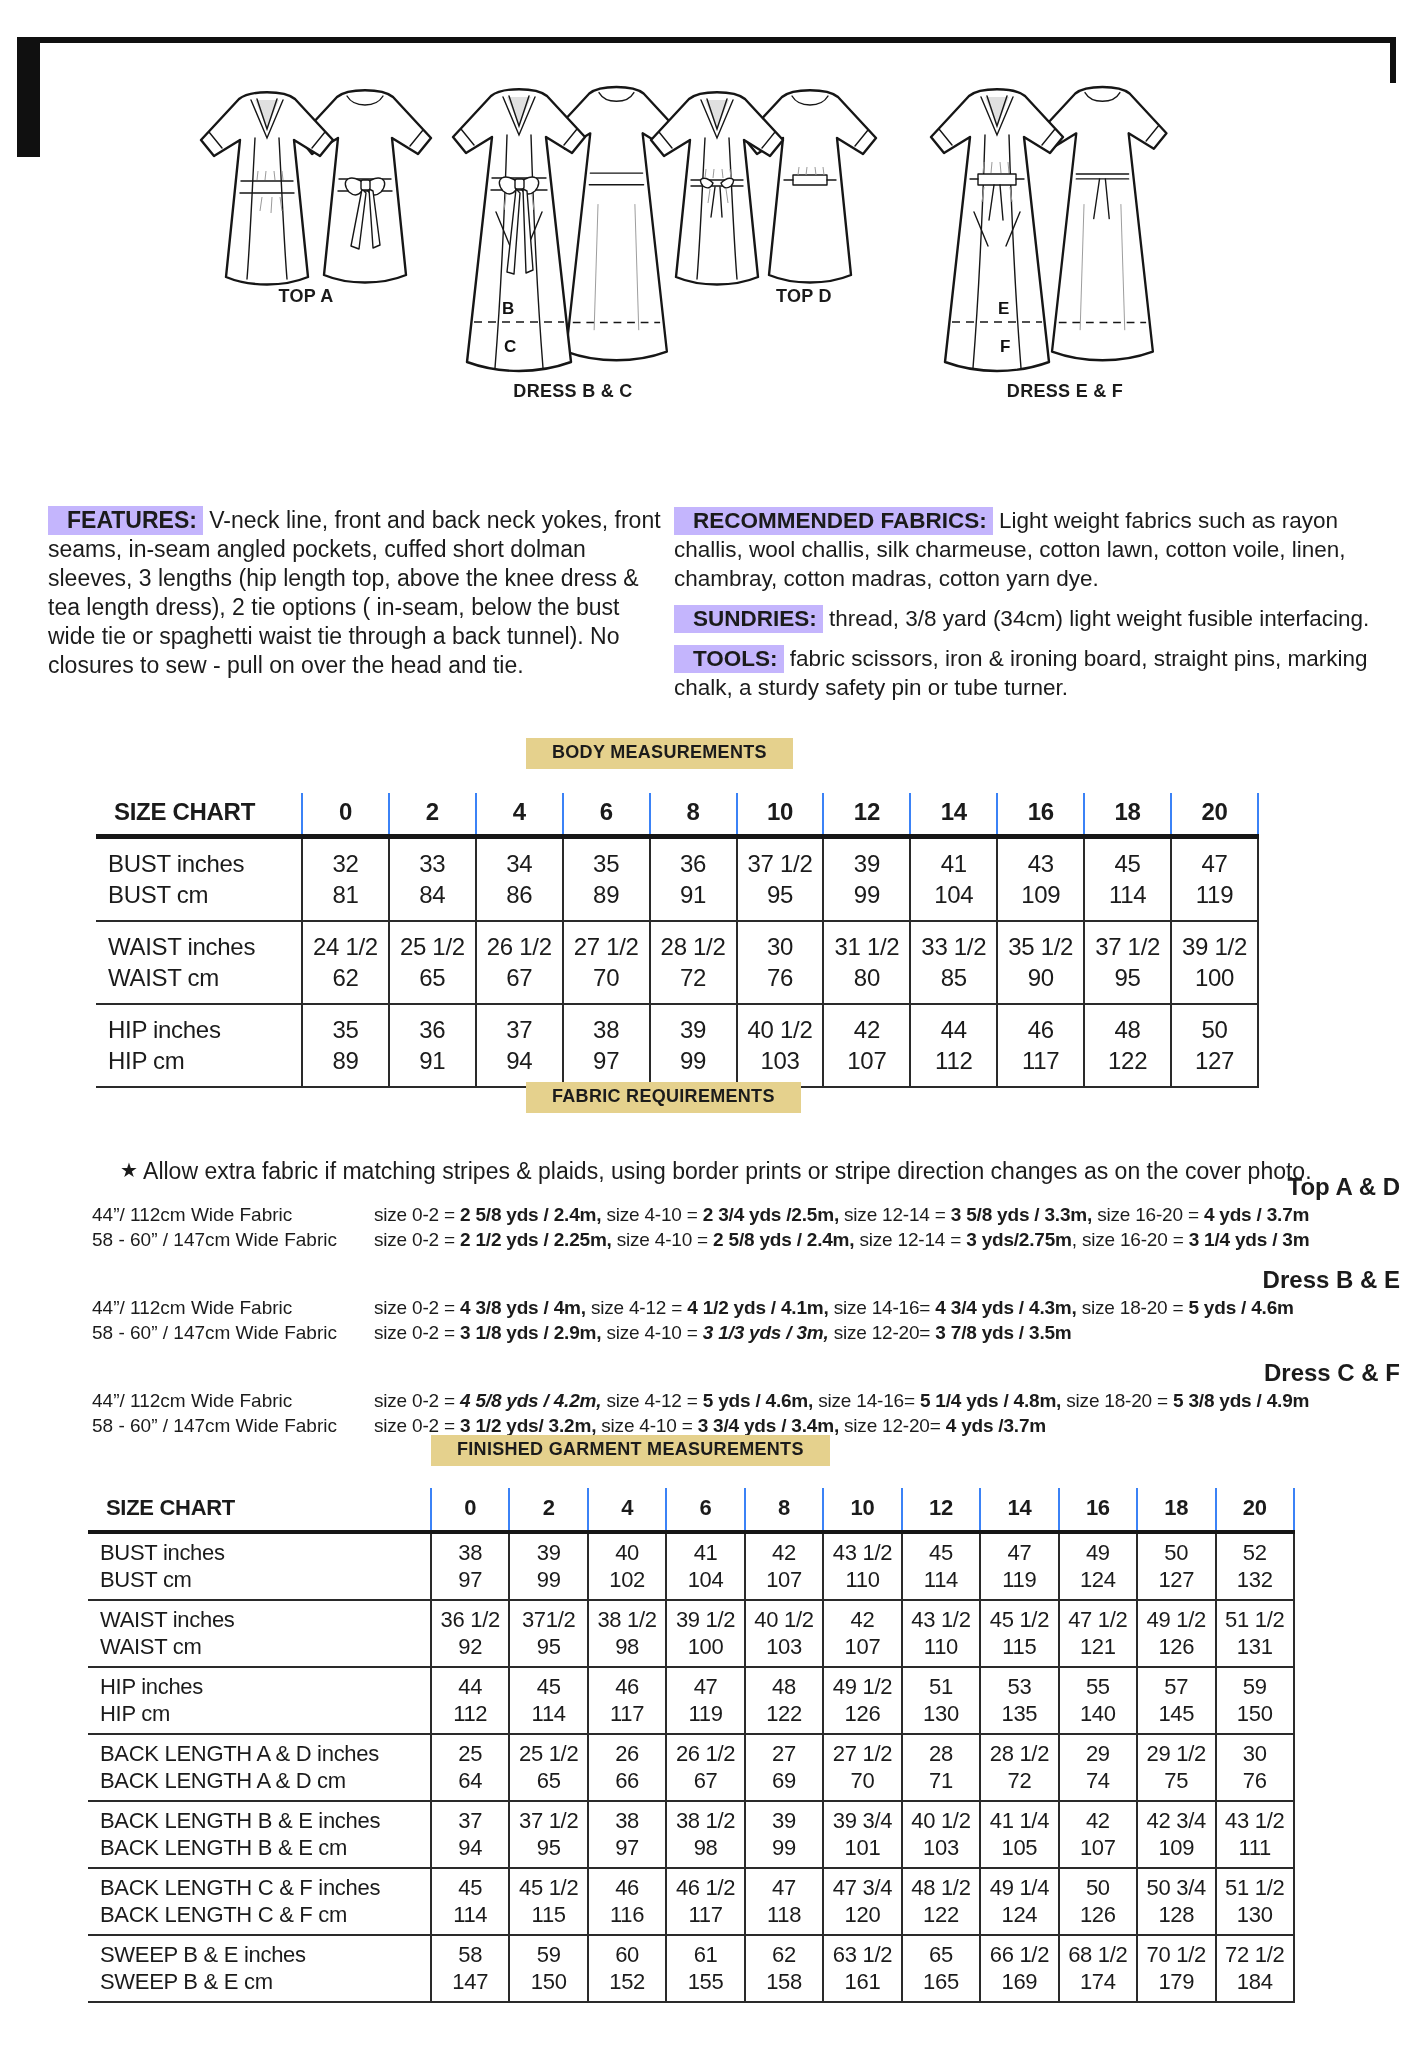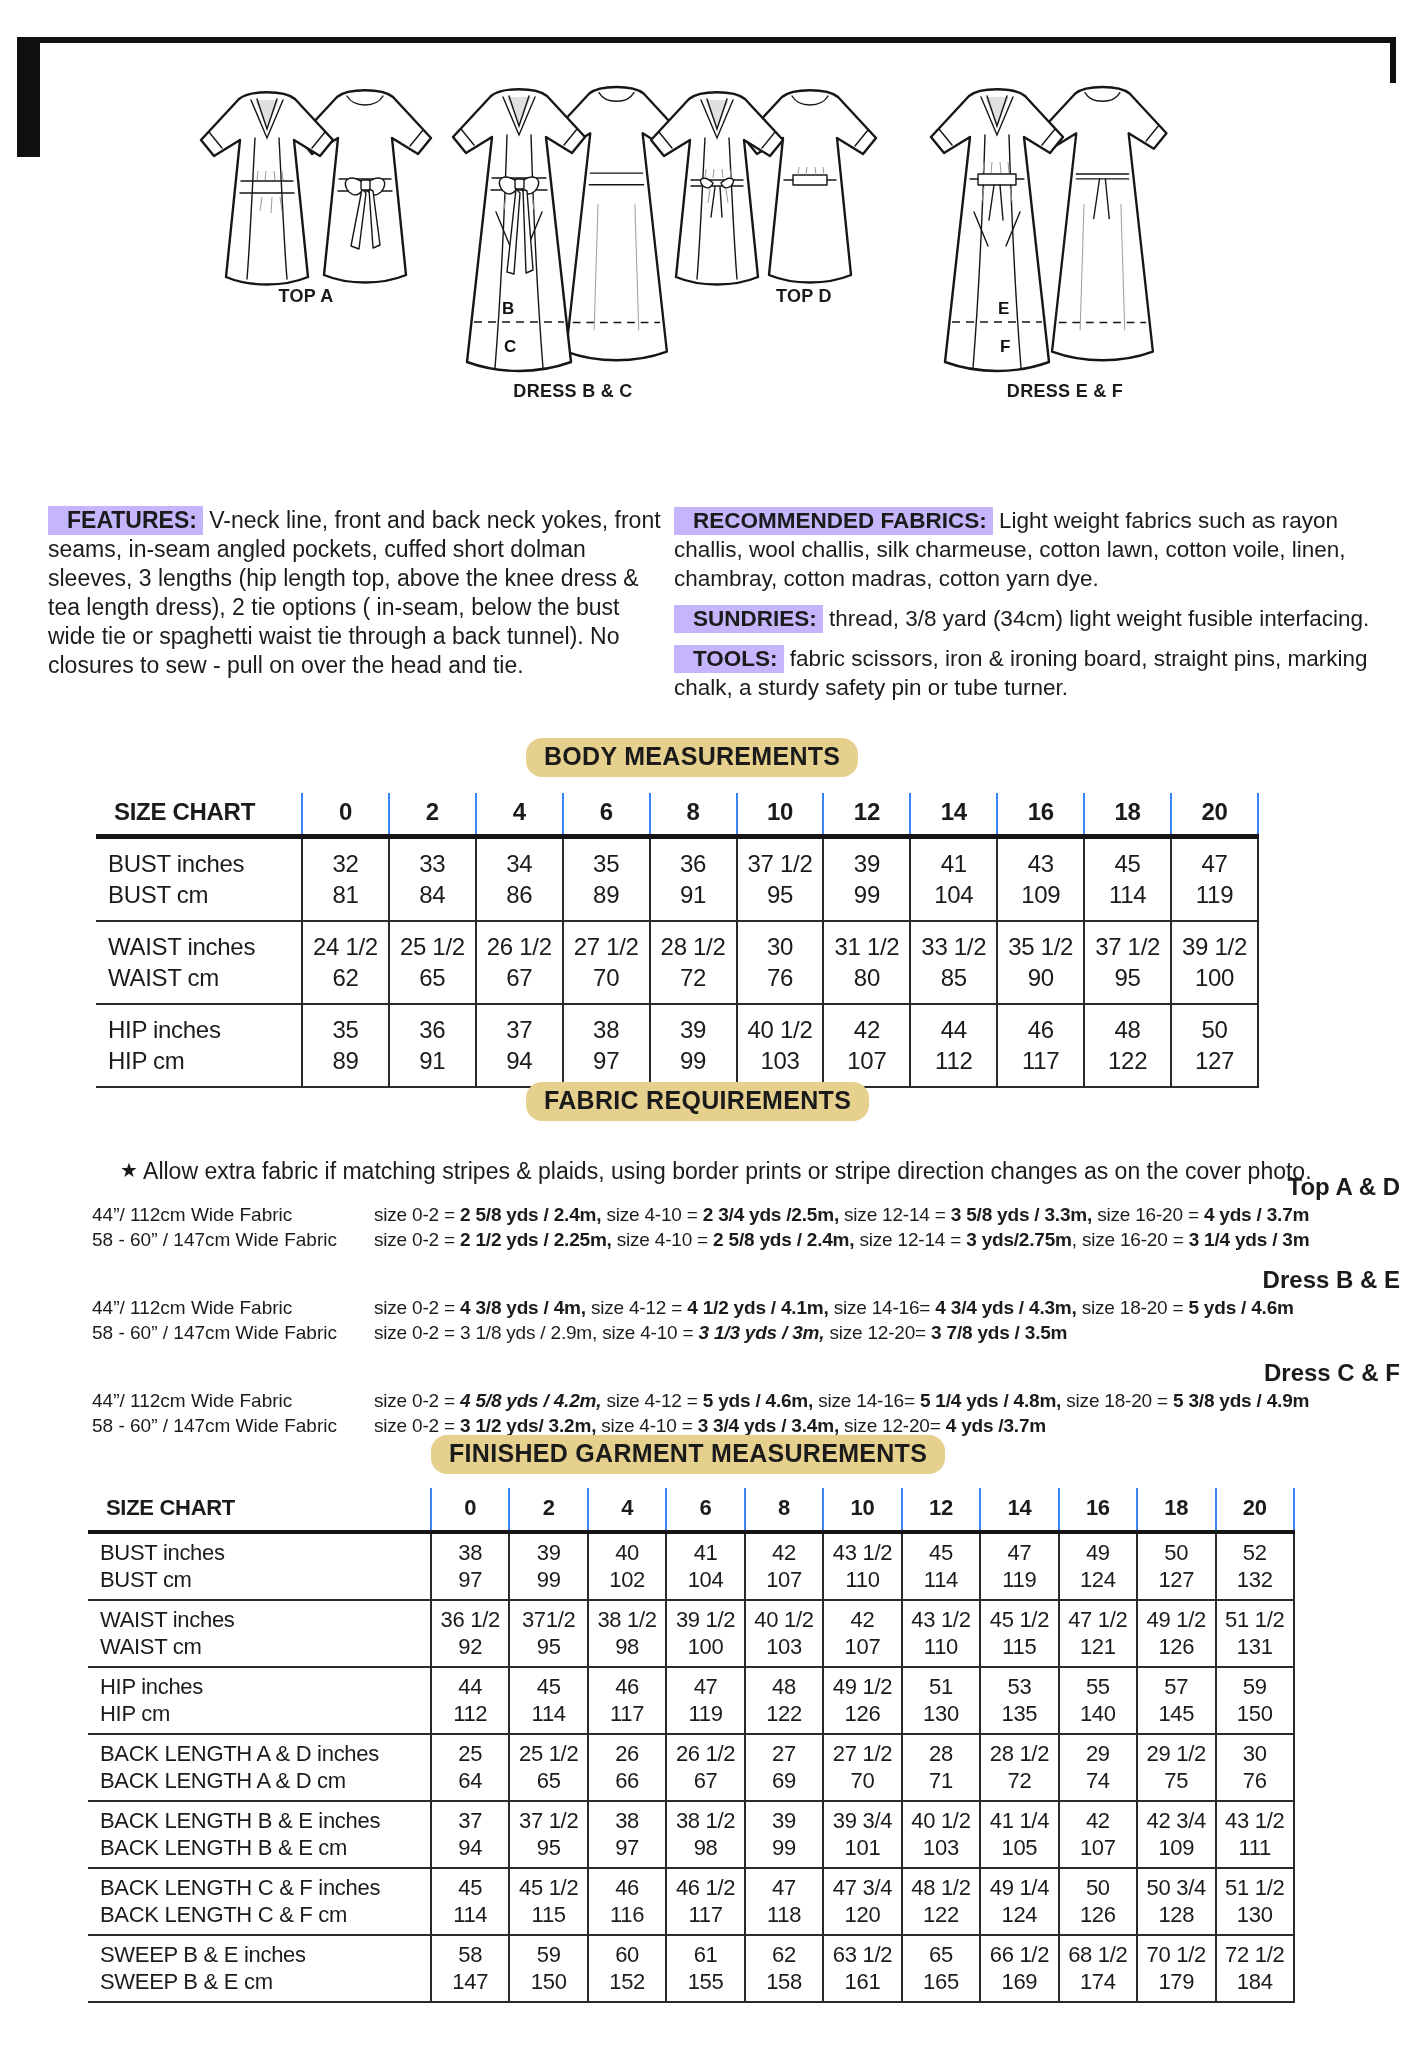--- a/index.html
+++ b/index.html
@@ -4,22 +4,22 @@
 <style>
   html,body{margin:0;padding:0;background:#fff;}
   #page{position:relative;width:1412px;height:2048px;background:#fff;overflow:hidden;
         font-family:"Liberation Sans",sans-serif;color:#1b1b1b;}
   .abs{position:absolute;}
   
   .top-rule{left:40px;top:37px;width:1356px;height:6px;background:#101010;}
   .corner-bar{left:17px;top:37px;width:23px;height:120px;background:#101010;}
   .right-bar{left:1390px;top:37px;width:6px;height:46px;background:#101010;}
   .inline-label{font-weight:bold;background:#c4b5fd;padding:1px 6px 2px 19px;}
-  .section-title{position:absolute;background:#e5d18d;font-weight:bold;font-size:25px;
-                 padding:4px 18px 6px;letter-spacing:.3px;white-space:nowrap;border-radius:16px;}
+  .section-title{position:absolute;background:#e5d18d;font-weight:bold;font-size:18px;
+                 padding:4px 26px 6px;letter-spacing:.3px;white-space:nowrap;}
   
   .features-col{left:48px;top:506px;width:622px;font-size:23px;line-height:29px;}
   .right-col{left:674px;top:506px;width:724px;font-size:22.5px;line-height:29px;}
   .right-col p{margin:0 0 11px 0;}
   
   .garment-label{position:absolute;font-weight:bold;font-size:18px;text-align:center;letter-spacing:.3px;}
   
   .o{fill:#fff;stroke:#161616;stroke-width:2.4;stroke-linejoin:round;}
   .l{fill:none;stroke:#161616;stroke-width:1.4;stroke-linecap:round;}
   .w{fill:#fff;stroke:#161616;stroke-width:1.4;stroke-linejoin:round;}
@@ -343,21 +343,21 @@
       </div>
     </div>
     <div class="fab-group">
       <div class="fab-name">Dress B &amp; E</div>
       <div class="fab-row">
         <div class="fab-width">44”/ 112cm Wide Fabric</div>
         <div class="fab-yard"><span>size  0-2 = </span><span style="font-weight: bold;">4 3/8 yds / 4m,</span><span> size  4-12 = </span><span style="font-weight: bold;">4 1/2 yds / 4.1m,</span><span> size  14-16= </span><span style="font-weight: bold;">4 3/4 yds / 4.3m,</span><span> size  18-20 = </span><span style="font-weight: bold;">5 yds / 4.6m</span></div>
       </div>
       <div class="fab-row">
         <div class="fab-width">58 - 60” / 147cm  Wide Fabric</div>
-        <div class="fab-yard"><span>size  0-2 = </span><span style="font-weight: normal;">3 1/8 yds / 2.9m,</span><span> size  4-10 = </span><span style="font-weight: bold; font-style: italic;">3 1/3 yds / 3m,</span><span> size  12-20= </span><span style="font-weight: bold;">3 7/8 yds / 3.5m</span></div>
+        <div class="fab-yard"><span>size  0-2 = </span><span style="font-weight: bold;">3 1/8 yds / 2.9m,</span><span> size  4-10 = </span><span style="font-weight: bold; font-style: italic;">3 1/3 yds / 3m,</span><span> size  12-20= </span><span style="font-weight: bold;">3 7/8 yds / 3.5m</span></div>
       </div>
     </div>
     <div class="fab-group">
       <div class="fab-name">Dress C &amp; F</div>
       <div class="fab-row">
         <div class="fab-width">44”/ 112cm Wide Fabric</div>
         <div class="fab-yard"><span>size 0-2 = </span><span style="font-weight: bold; font-style: italic;">4 5/8  yds / 4.2m,</span><span>  size 4-12 = </span><span style="font-weight: bold;">5 yds / 4.6m,</span><span> size 14-16= </span><span style="font-weight: bold;">5 1/4 yds / 4.8m,</span><span>  size 18-20 = </span><span style="font-weight: bold;">5 3/8 yds / 4.9m</span></div>
       </div>
       <div class="fab-row">
         <div class="fab-width">58 - 60” / 147cm  Wide Fabric</div>

